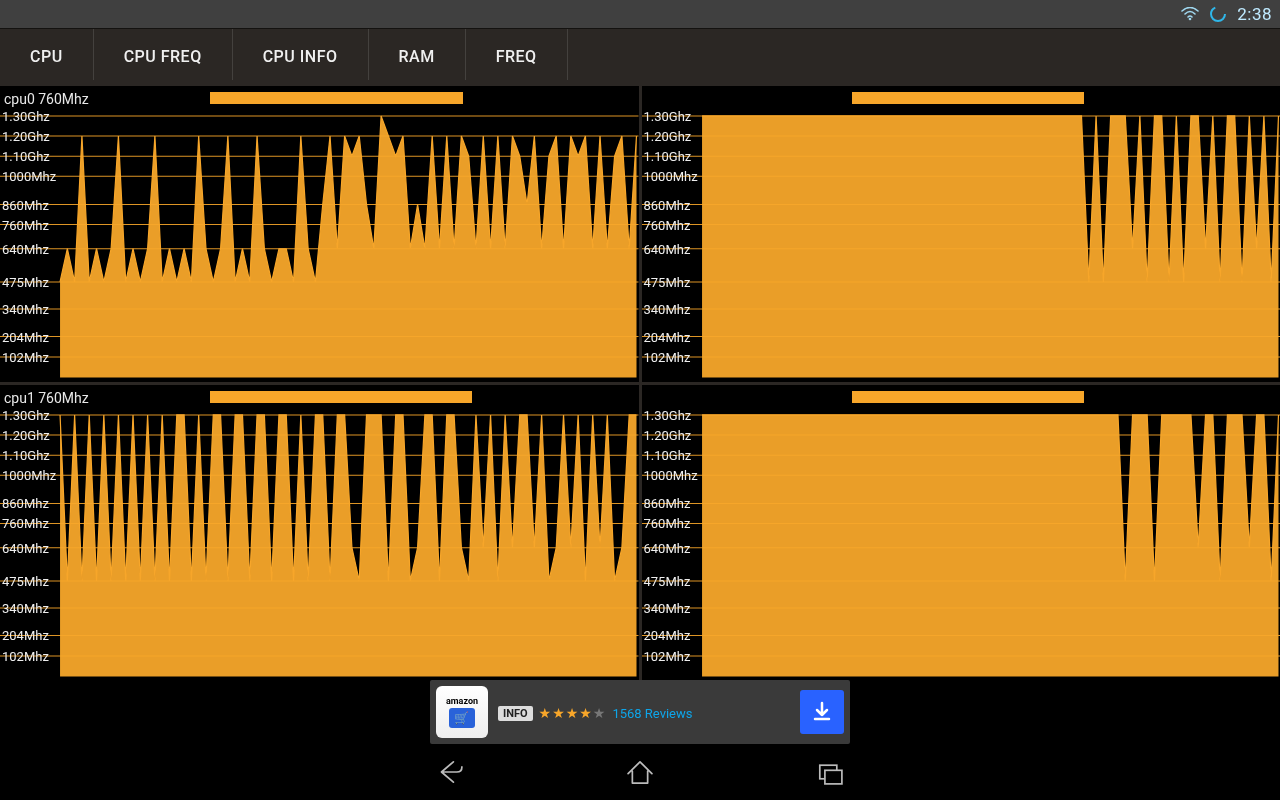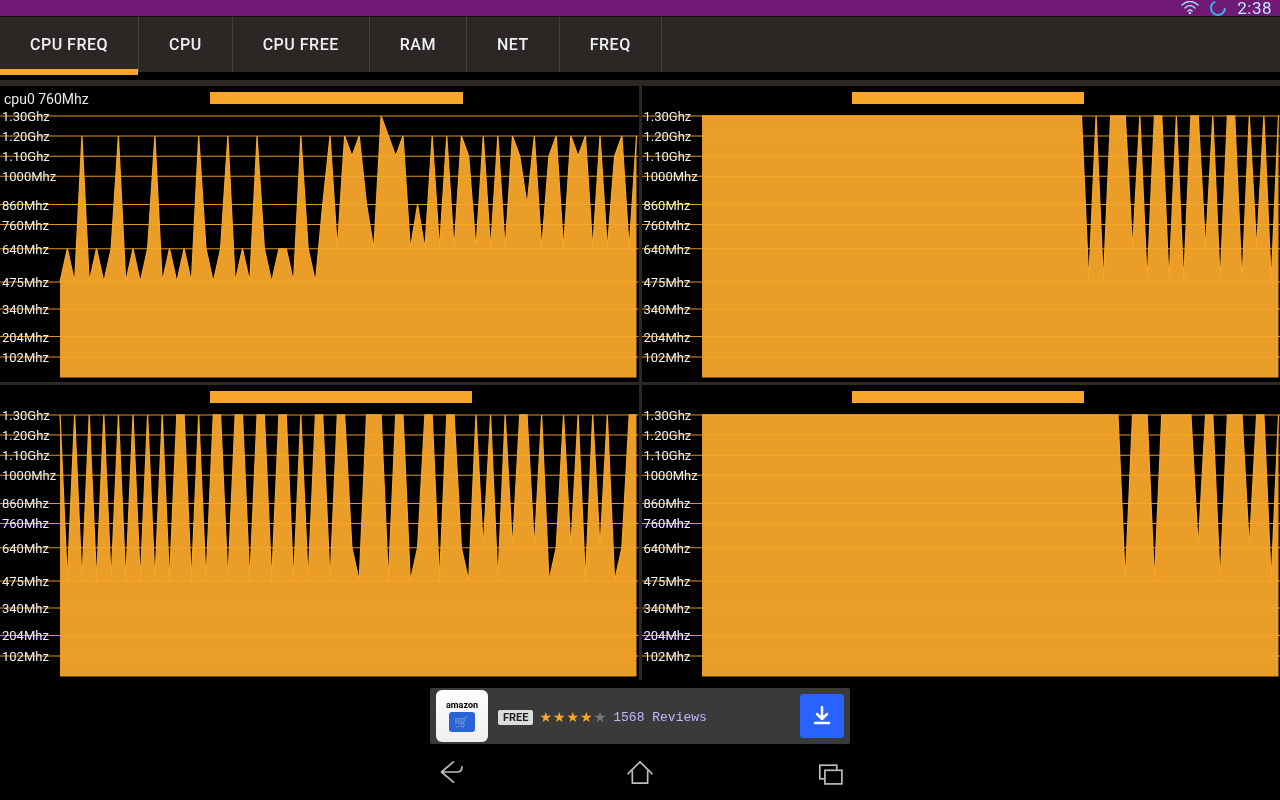--- a/index.html
+++ b/index.html
@@ -3,21 +3,21 @@
 <meta charset="utf-8">
 <style>
   * { margin: 0; padding: 0; box-sizing: border-box; }
   html, body {
     width: 1280px; height: 800px; overflow: hidden;
     background: #000; font-family: "Roboto", "Helvetica Neue", Arial, sans-serif;
     color: #ddd; -webkit-font-smoothing: antialiased;
   }
   
   .status-bar {
-    height: 16px; background: #701a75; display: flex; align-items: center;
+    height: 28px; background: #404040; display: flex; align-items: center;
     justify-content: flex-end; padding: 0 8px; font-size: 16px; color: #bfeaff;
   }
   .status-bar .icon { margin-left: 10px; display: flex; align-items: center; }
   .status-bar .clock { margin-left: 10px; font-size: 17px; letter-spacing: 0.5px; }
   
   .tab-bar {
     height: 56px; background: #2b2724; display: flex; align-items: stretch;
     border-top: 1px solid #141210;
   }
   .tab {
@@ -51,21 +51,21 @@
     position: absolute; left: 2px; top: 30px; bottom: 4px; width: 60px; z-index: 3;
     pointer-events: none;
   }
   .y-label {
     position: absolute; font-size: 13px; color: #eee; line-height: 13px;
     transform: translateY(-50%); white-space: nowrap;
   }
   
   .ad {
     position: absolute; left: 50%; transform: translateX(-50%);
-    bottom: 56px; height: 56px; width: 420px; background: #3a3a3a;
+    bottom: 56px; height: 64px; width: 420px; background: #3a3a3a;
     display: flex; align-items: center; padding: 6px; border-radius: 2px;
   }
   .ad-icon {
     width: 52px; height: 52px; background: linear-gradient(#fff,#eee);
     border-radius: 6px; display: flex; flex-direction: column; align-items: center;
     justify-content: center; font-size: 10px; color: #000; position: relative;
   }
   .ad-icon .amz { font-weight: 700; font-size: 9px; }
   .ad-icon .cart {
     width: 26px; height: 20px; background: #2962d9; border-radius: 3px;
@@ -75,21 +75,21 @@
     display:flex; align-items:center; justify-content:center; }
   .ad-body { margin-left: 10px; flex: 1; }
   .ad-title { font-size: 16px; font-weight: 600; color: #fff; }
   .ad-sub { display: flex; align-items: center; margin-top: 2px; }
   .free-badge {
     background: #ddd; color: #222; font-size: 11px; font-weight: 700;
     padding: 1px 5px; border-radius: 2px; margin-right: 6px;
   }
   .stars { color: #f7a62a; font-size: 14px; letter-spacing: 1px; }
   .stars .dim { color: #777; }
-  .reviews { color: #c4b5fd; font-size: 13px; margin-left: 6px; font-family: Liberation Mono, monospace; }
+  .reviews { color: #0ea5e9; font-size: 13px; margin-left: 6px; }
   .ad-dl {
     width: 44px; height: 44px; background: #2962ff; border-radius: 3px;
     display: flex; align-items: center; justify-content: center; margin-left: 8px;
   }
   .ad-dl svg { width: 24px; height: 24px; }
   
   .nav-bar {
     position: absolute; bottom: 0; left: 0; right: 0; height: 56px;
     background: #000; display: flex; align-items: center; justify-content: center;
     gap: 150px;
@@ -109,25 +109,24 @@
   </span>
   <span class="icon">
     <svg width="18" height="18" viewBox="0 0 18 18">
         <circle cx="9" cy="9" r="7" stroke="#2fb6e8" stroke-width="2" fill="none" stroke-dasharray="30 14"></circle>
       </svg>
   </span>
   <span class="clock">2:38</span>
 </div>
 
 <div class="tab-bar">
+  <div class="tab">CPU</div>
   <div class="tab active">CPU FREQ</div>
-  <div class="tab">CPU</div>
-  <div class="tab">CPU FREE</div>
+  <div class="tab">CPU INFO</div>
   <div class="tab">RAM</div>
-  <div class="tab">NET</div>
   <div class="tab">FREQ</div>
 </div>
 
 <div class="chart-grid">
   <div class="chart-cell">
     <svg class="chart-svg" viewBox="0 0 638 296" preserveAspectRatio="none">
         <rect x="0" y="0" width="638" height="296" fill="#000"></rect>
         <line x1="0" x2="638" y1="271.4430769230769" y2="271.4430769230769" stroke="#f7a62a" stroke-width="1" opacity="0.9"></line>
         <line x1="0" x2="638" y1="250.88615384615383" y2="250.88615384615383" stroke="#f7a62a" stroke-width="1" opacity="0.9"></line>
         <line x1="0" x2="638" y1="223.4769230769231" y2="223.4769230769231" stroke="#f7a62a" stroke-width="1" opacity="0.9"></line>
@@ -206,20 +205,23 @@
         <line x1="0" x2="638" y1="163.01538461538462" y2="163.01538461538462" stroke="#f7a62a" stroke-width="1" opacity="0.9"></line>
         <line x1="0" x2="638" y1="138.83076923076922" y2="138.83076923076922" stroke="#f7a62a" stroke-width="1" opacity="0.9"></line>
         <line x1="0" x2="638" y1="118.67692307692309" y2="118.67692307692309" stroke="#f7a62a" stroke-width="1" opacity="0.9"></line>
         <line x1="0" x2="638" y1="90.46153846153845" y2="90.46153846153845" stroke="#f7a62a" stroke-width="1" opacity="0.9"></line>
         <line x1="0" x2="638" y1="70.3076923076923" y2="70.3076923076923" stroke="#f7a62a" stroke-width="1" opacity="0.9"></line>
         <line x1="0" x2="638" y1="50.15384615384614" y2="50.15384615384614" stroke="#f7a62a" stroke-width="1" opacity="0.9"></line>
         <line x1="0" x2="638" y1="30" y2="30" stroke="#f7a62a" stroke-width="1" opacity="0.9"></line>
         <path d="M 60 30 L 67.29113924050633 196.26923076923077 L 74.58227848101265 30 L 81.87341772151899 196.26923076923077 L 89.16455696202532 30 L 96.45569620253164 196.26923076923077 L 103.74683544303798 30 L 111.0379746835443 196.26923076923077 L 118.32911392405063 30 L 125.62025316455696 196.26923076923077 L 132.91139240506328 30 L 140.20253164556962 196.26923076923077 L 147.49367088607596 30 L 154.78481012658227 196.26923076923077 L 162.0759493670886 30 L 169.36708860759495 196.26923076923077 L 176.65822784810126 30 L 183.9493670886076 30 L 191.2405063291139 196.26923076923077 L 198.53164556962025 30 L 205.8227848101266 196.26923076923077 L 213.1139240506329 30 L 220.40506329113924 30 L 227.69620253164555 196.26923076923077 L 234.9873417721519 30 L 242.27848101265823 30 L 249.56962025316454 196.26923076923077 L 256.8607594936709 30 L 264.1518987341772 30 L 271.44303797468353 196.26923076923077 L 278.7341772151899 30 L 286.02531645569616 30 L 293.3164556962025 196.26923076923077 L 300.6075949367089 30 L 307.8987341772152 196.26923076923077 L 315.1898734177215 30 L 322.4810126582278 30 L 329.7721518987342 196.26923076923077 L 337.0632911392405 30 L 344.3544303797469 30 L 351.6455696202532 163.01538461538462 L 358.9367088607595 196.26923076923077 L 366.2278481012658 30 L 373.5189873417722 30 L 380.8101265822785 30 L 388.10126582278485 196.26923076923077 L 395.3924050632911 30 L 402.6835443037974 30 L 409.9746835443038 196.26923076923077 L 417.2658227848101 163.01538461538462 L 424.55696202531647 30 L 431.8481012658228 30 L 439.1392405063291 196.26923076923077 L 446.43037974683546 30 L 453.72151898734177 30 L 461.01265822784814 163.01538461538462 L 468.30379746835445 196.26923076923077 L 475.59493670886076 30 L 482.8860759493671 163.01538461538462 L 490.17721518987344 30 L 497.4683544303798 196.26923076923077 L 504.75949367088606 30 L 512.0506329113923 163.01538461538462 L 519.3417721518988 30 L 526.632911392405 30 L 533.9240506329114 163.01538461538462 L 541.2151898734178 30 L 548.506329113924 196.26923076923077 L 555.7974683544304 163.01538461538462 L 563.0886075949368 30 L 570.379746835443 163.01538461538462 L 577.6708860759494 30 L 584.9620253164557 196.26923076923077 L 592.253164556962 30 L 599.5443037974684 163.01538461538462 L 606.8354430379746 30 L 614.126582278481 196.26923076923077 L 621.4177215189874 163.01538461538462 L 628.7088607594937 30 L 636 30 L 636 292 L 60 292 Z" fill="#f7a62a" fill-opacity="0.95"></path>
         <path d="M 60 30 L 67.29113924050633 196.26923076923077 L 74.58227848101265 30 L 81.87341772151899 196.26923076923077 L 89.16455696202532 30 L 96.45569620253164 196.26923076923077 L 103.74683544303798 30 L 111.0379746835443 196.26923076923077 L 118.32911392405063 30 L 125.62025316455696 196.26923076923077 L 132.91139240506328 30 L 140.20253164556962 196.26923076923077 L 147.49367088607596 30 L 154.78481012658227 196.26923076923077 L 162.0759493670886 30 L 169.36708860759495 196.26923076923077 L 176.65822784810126 30 L 183.9493670886076 30 L 191.2405063291139 196.26923076923077 L 198.53164556962025 30 L 205.8227848101266 196.26923076923077 L 213.1139240506329 30 L 220.40506329113924 30 L 227.69620253164555 196.26923076923077 L 234.9873417721519 30 L 242.27848101265823 30 L 249.56962025316454 196.26923076923077 L 256.8607594936709 30 L 264.1518987341772 30 L 271.44303797468353 196.26923076923077 L 278.7341772151899 30 L 286.02531645569616 30 L 293.3164556962025 196.26923076923077 L 300.6075949367089 30 L 307.8987341772152 196.26923076923077 L 315.1898734177215 30 L 322.4810126582278 30 L 329.7721518987342 196.26923076923077 L 337.0632911392405 30 L 344.3544303797469 30 L 351.6455696202532 163.01538461538462 L 358.9367088607595 196.26923076923077 L 366.2278481012658 30 L 373.5189873417722 30 L 380.8101265822785 30 L 388.10126582278485 196.26923076923077 L 395.3924050632911 30 L 402.6835443037974 30 L 409.9746835443038 196.26923076923077 L 417.2658227848101 163.01538461538462 L 424.55696202531647 30 L 431.8481012658228 30 L 439.1392405063291 196.26923076923077 L 446.43037974683546 30 L 453.72151898734177 30 L 461.01265822784814 163.01538461538462 L 468.30379746835445 196.26923076923077 L 475.59493670886076 30 L 482.8860759493671 163.01538461538462 L 490.17721518987344 30 L 497.4683544303798 196.26923076923077 L 504.75949367088606 30 L 512.0506329113923 163.01538461538462 L 519.3417721518988 30 L 526.632911392405 30 L 533.9240506329114 163.01538461538462 L 541.2151898734178 30 L 548.506329113924 196.26923076923077 L 555.7974683544304 163.01538461538462 L 563.0886075949368 30 L 570.379746835443 163.01538461538462 L 577.6708860759494 30 L 584.9620253164557 196.26923076923077 L 592.253164556962 30 L 599.5443037974684 163.01538461538462 L 606.8354430379746 30 L 614.126582278481 196.26923076923077 L 621.4177215189874 163.01538461538462 L 628.7088607594937 30 L 636 30" fill="none" stroke="#f7a62a" stroke-width="1.2"></path>
       </svg>
+    <div class="chart-header">
+      <span class="chart-title">cpu1 760Mhz</span>
+    </div>
     <div class="load-bar-track" style="left: 210px; width: 422px;">
         <div class="load-bar-fill" style="width: 62%;"></div>
       </div>
     <div class="y-labels">
         <span class="y-label" style="top: 241.443px;">102Mhz</span>
         <span class="y-label" style="top: 220.886px;">204Mhz</span>
         <span class="y-label" style="top: 193.477px;">340Mhz</span>
         <span class="y-label" style="top: 166.269px;">475Mhz</span>
         <span class="y-label" style="top: 133.015px;">640Mhz</span>
         <span class="y-label" style="top: 108.831px;">760Mhz</span>
@@ -266,21 +268,21 @@
   </div>
 </div>
 
 <div class="ad">
   <div class="ad-icon">
     <div class="amz">amazon</div>
       <div class="cart"></div>
   </div>
   <div class="ad-body">
     <div class="ad-sub">
-      <span class="free-badge">FREE</span>
+      <span class="free-badge">INFO</span>
       <span class="stars">★★★★<span class="dim">★</span></span>
       <span class="reviews">1568 Reviews</span>
     </div>
   </div>
   <div class="ad-dl">
     <svg viewBox="0 0 24 24">
         <path d="M12 3 V15 M7 10 L12 15 L17 10 M5 19 H19" stroke="#fff" stroke-width="2.5" fill="none" stroke-linecap="round" stroke-linejoin="round"></path>
       </svg>
   </div>
 </div>

